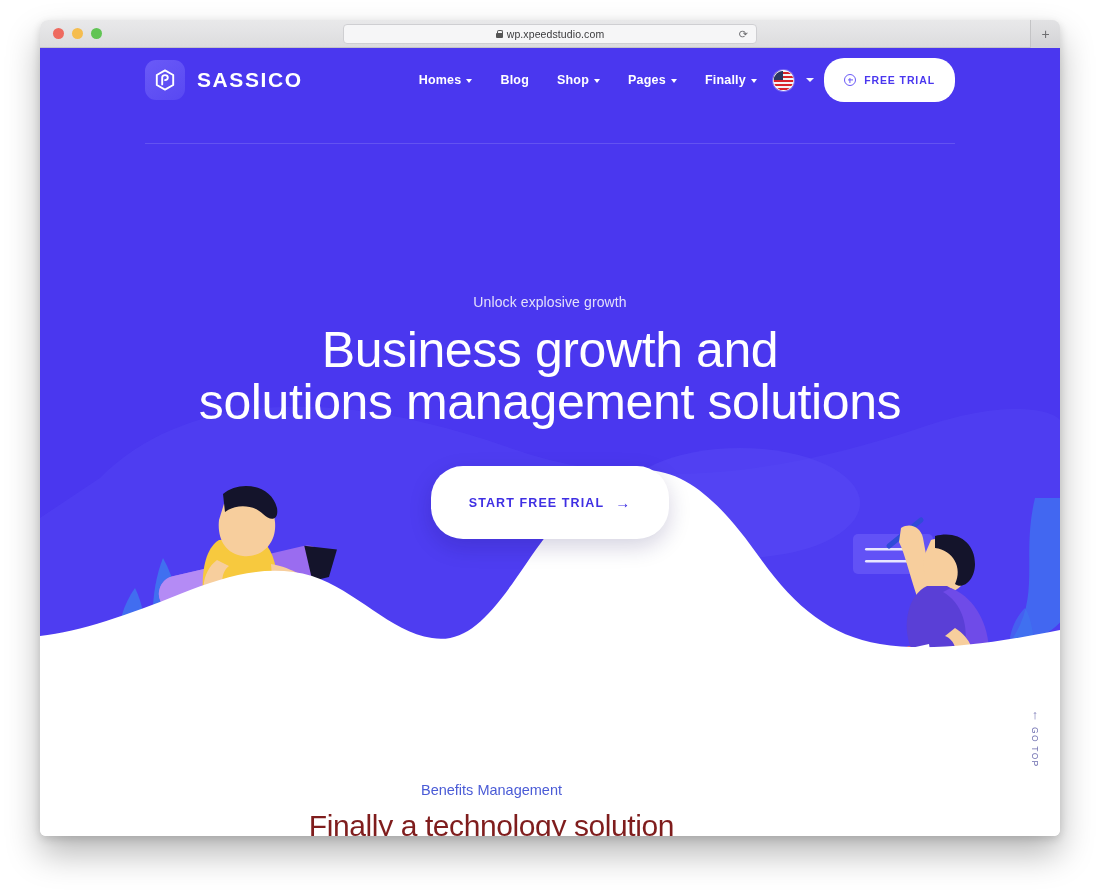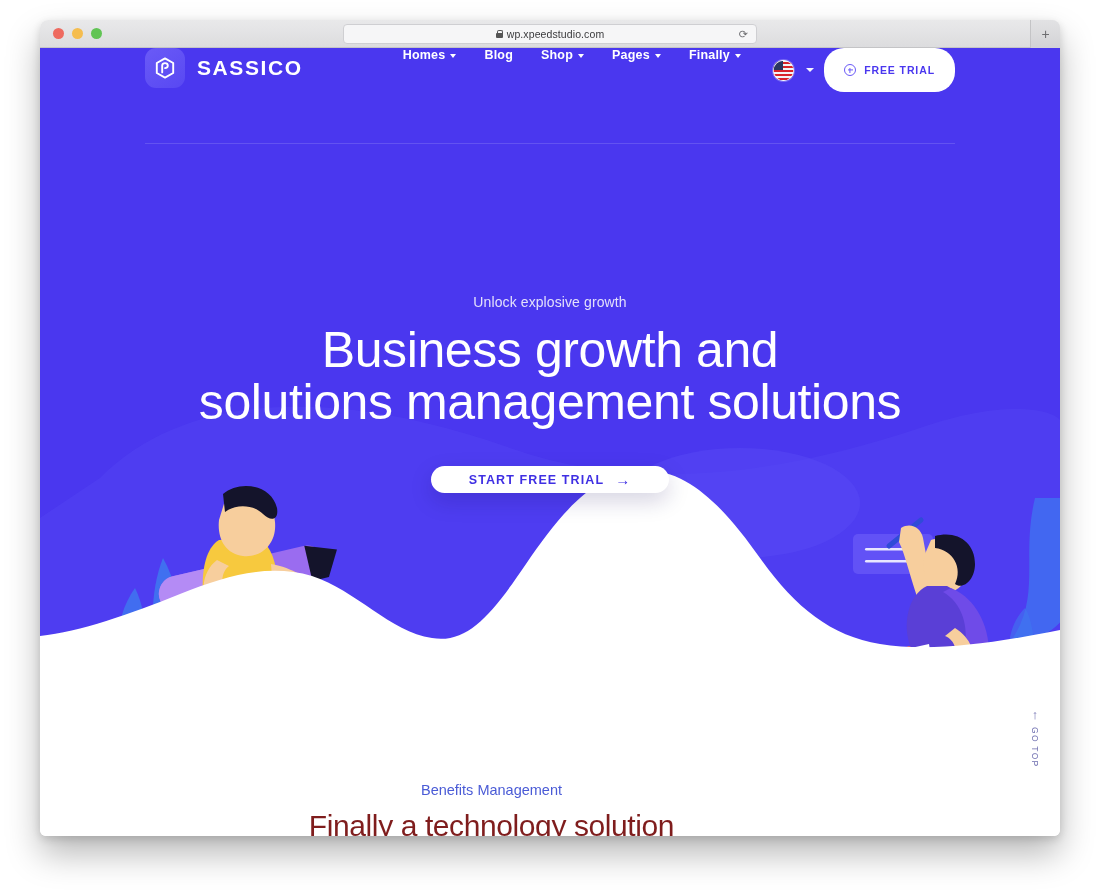--- a/index.html
+++ b/index.html
@@ -89,22 +89,23 @@
   .hero-blob-svg { position:absolute; left:0; top:0; width:1020px; height:640px; }
 
   
   .wave { position:absolute; left:0; top:370px; width:1020px; height:290px; }
 
   
   .header {
     position: absolute; left: 0; top: 0;
     width: 1020px; height: 64px;
     padding: 0 105px;
-    display: flex; align-items: flex-start;
+    display: flex; align-items: center;
     z-index: 10;
+    gap: 16px;
   }
   .header-divider {
     position:absolute; left:105px; top:95px; width:810px; height:1px;
     background: rgba(255,255,255,.14);
     z-index: 9;
   }
   .logo-wrap { display:flex; align-items:center; gap:12px; }
   .logo-mark {
     width: 40px; height: 40px; border-radius: 11px;
     background: linear-gradient(145deg,#6a5af7,#5848f2);
@@ -167,21 +168,21 @@
   .hero-title {
     font-size: 50px; line-height: 1.04; font-weight:400;
     color:#ffffff; letter-spacing:-.4px;
   }
   .hero-title .l2 { display:block; }
   .cta-wrap { margin-top: 38px; }
   .cta-btn {
     display:inline-flex; align-items:center; gap:11px;
     background:#fff; color:#3f2fe3;
     border:none; border-radius:32px;
-    padding: 6px 38px;
+    padding: 29px 38px;
     font-size: 12.5px; font-weight:700; letter-spacing:1.1px;
     font-family:"Liberation Sans", sans-serif;
     box-shadow: 0 8px 22px rgba(20,10,90,.18);
     cursor:pointer;
   }
   .cta-arrow { font-size:15px; line-height:1; }
 
   
   .benefits {
     position:absolute; left:0; top:734px; width:903px;

